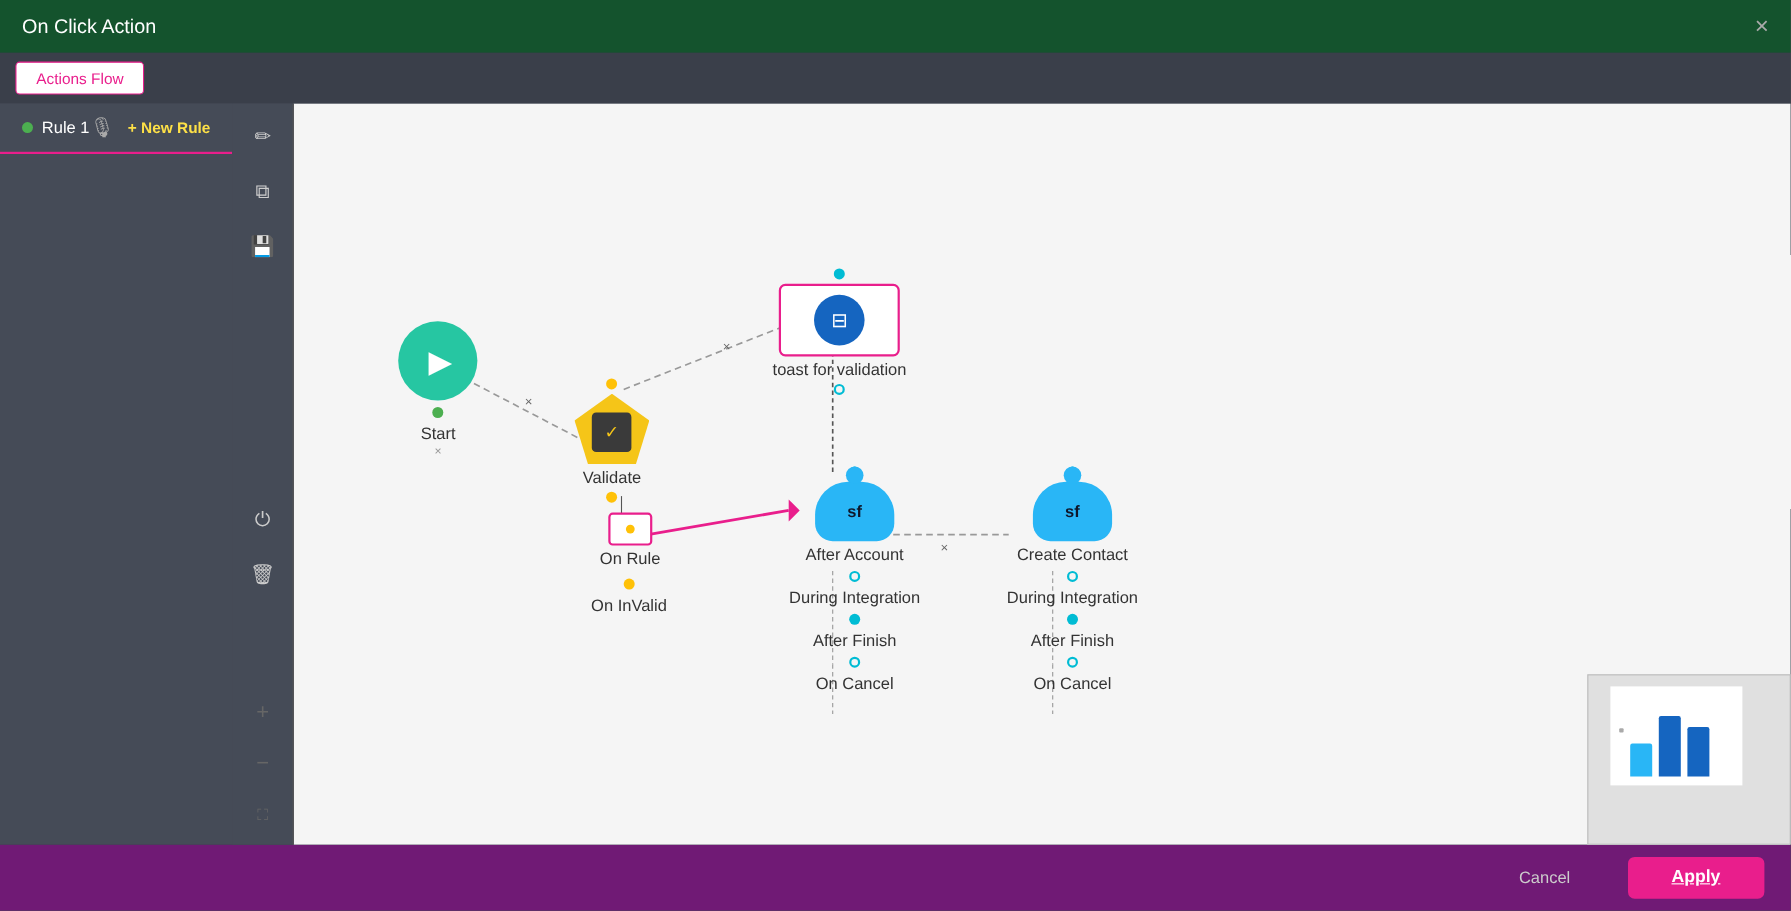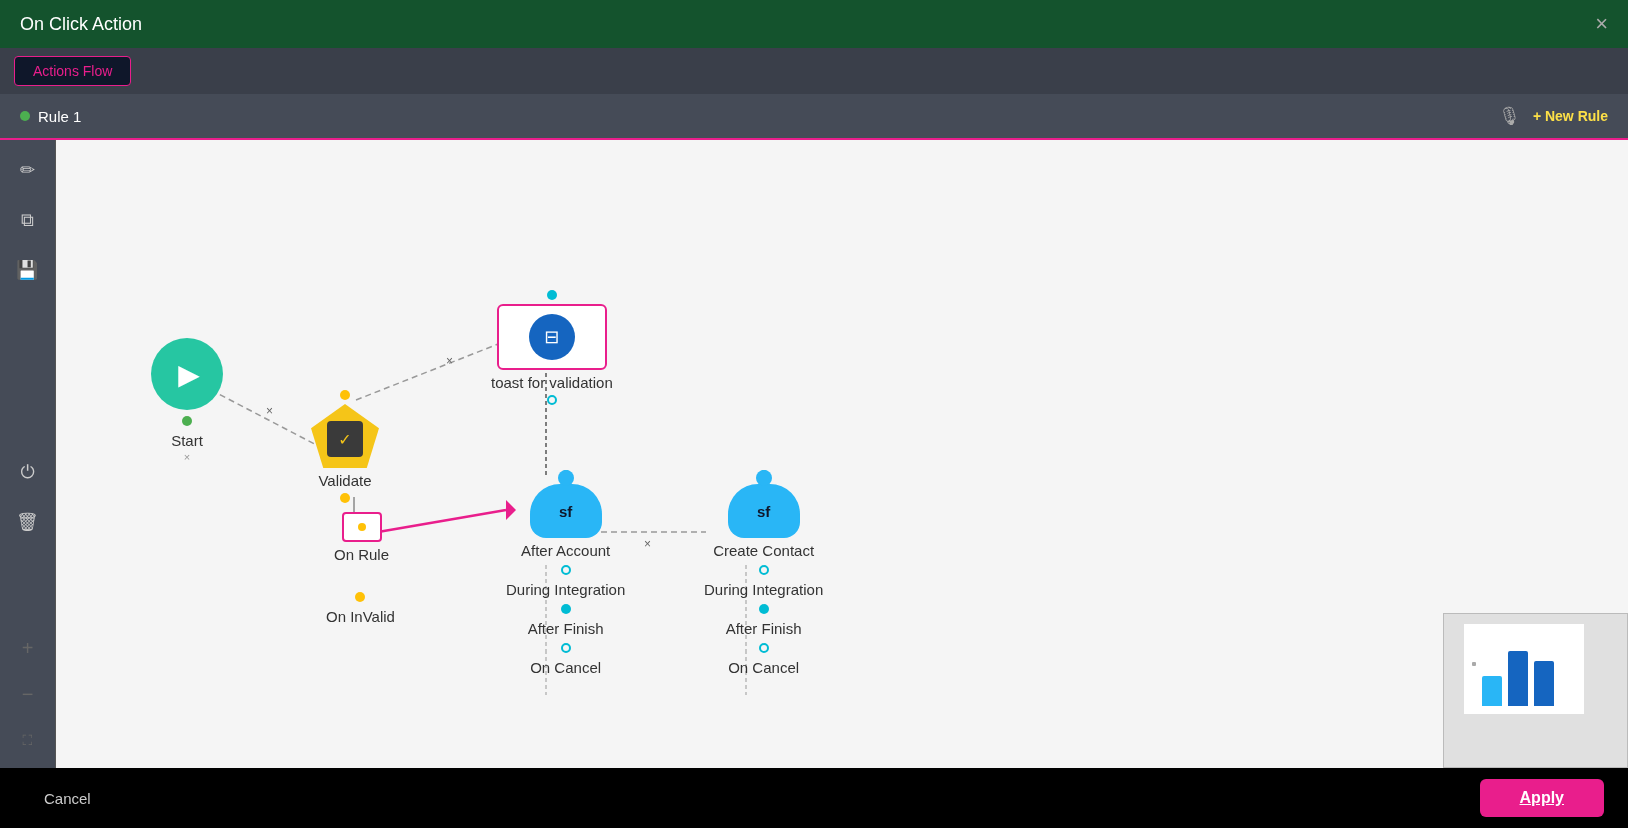--- a/index.html
+++ b/index.html
@@ -41,35 +41,35 @@
     .tab-bar {
       background: #3a3f4a;
       height: 46px;
       display: flex;
       align-items: center;
       padding: 0 14px;
       flex-shrink: 0;
     }
 
     .tab-button {
-      background: #0f172a;
+      background: #ffffff;
       border: none;
       border-radius: 4px;
       padding: 6px 18px;
       font-size: 14px;
       color: #e91e8c;
       cursor: pointer;
       font-weight: 500;
       border: 1.5px solid #e91e8c;
     }
 
     .main-content {
       flex: 1;
       display: flex;
-      flex-direction: column;
+      flex-direction: row;
       background: #454b57;
       overflow: hidden;
     }
 
     .rule-bar {
       background: #454b57;
       height: 46px;
       display: flex;
       align-items: center;
       justify-content: space-between;
@@ -321,24 +321,24 @@
     }
 
     .mini-bar {
       background: #29b6f6;
       border-radius: 2px 2px 0 0;
     }
 
     
     .bottom-bar {
       height: 60px;
-      background: #000000;
-      display: flex;
-      align-items: center;
-      justify-content: space-between;
+      background: #701a75;
+      display: flex;
+      align-items: center;
+      justify-content: flex-end;
       padding: 0 24px;
       gap: 32px;
       flex-shrink: 0;
     }
 
     .cancel-btn {
       background: none;
       border: none;
       color: #ccc;
       font-size: 15px;
@@ -461,21 +461,21 @@
           <div class="node-port port-yellow" style="margin-top:4px"></div>
         </div>
 
         <div class="flow-node" style="left: 278px; top: 372px;">
           <div class="on-valid-box">
             <div class="node-port port-yellow" style="width:8px;height:8px"></div>
           </div>
           <div class="node-label">On Rule</div>
         </div>
 
-        <div class="flow-node" style="left: 270px; top: 450px;">
+        <div class="flow-node" style="left: 270px; top: 430px;">
           <div class="node-port port-yellow"></div>
           <div class="node-label">On InValid</div>
         </div>
 
         <div class="flow-node" style="left: 435px; top: 148px;">
           <div class="node-port port-teal" style="margin-bottom:4px"></div>
           <div class="toast-box">
             <div class="toast-icon-circle">⊟</div>
           </div>
           <div class="node-label">toast for validation</div>

